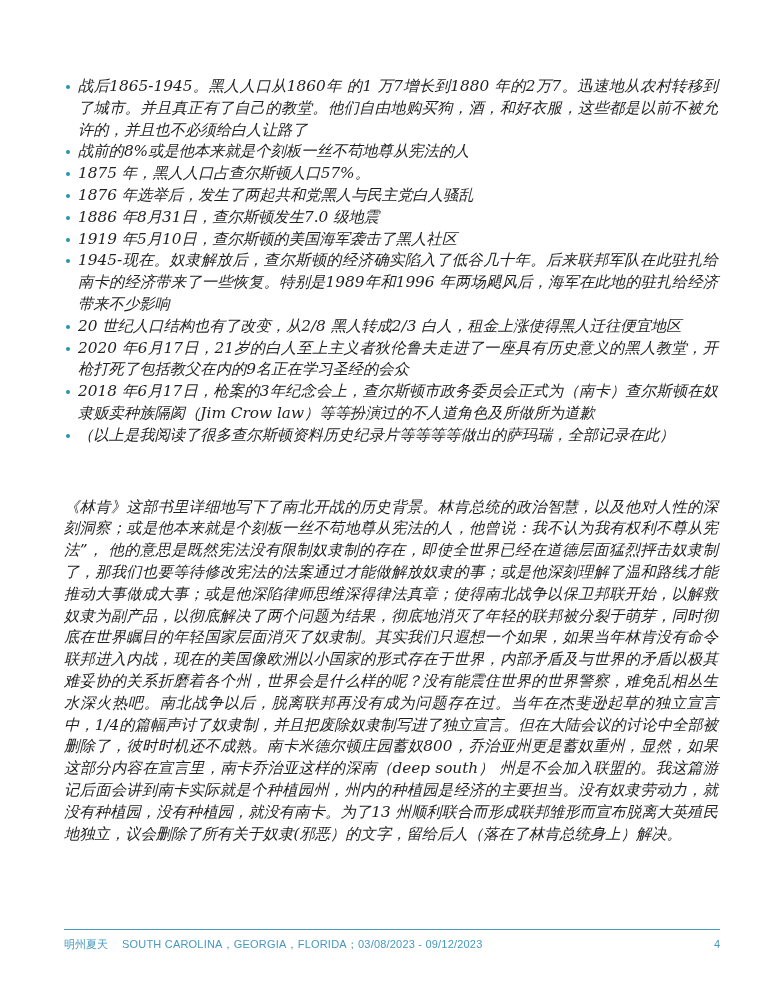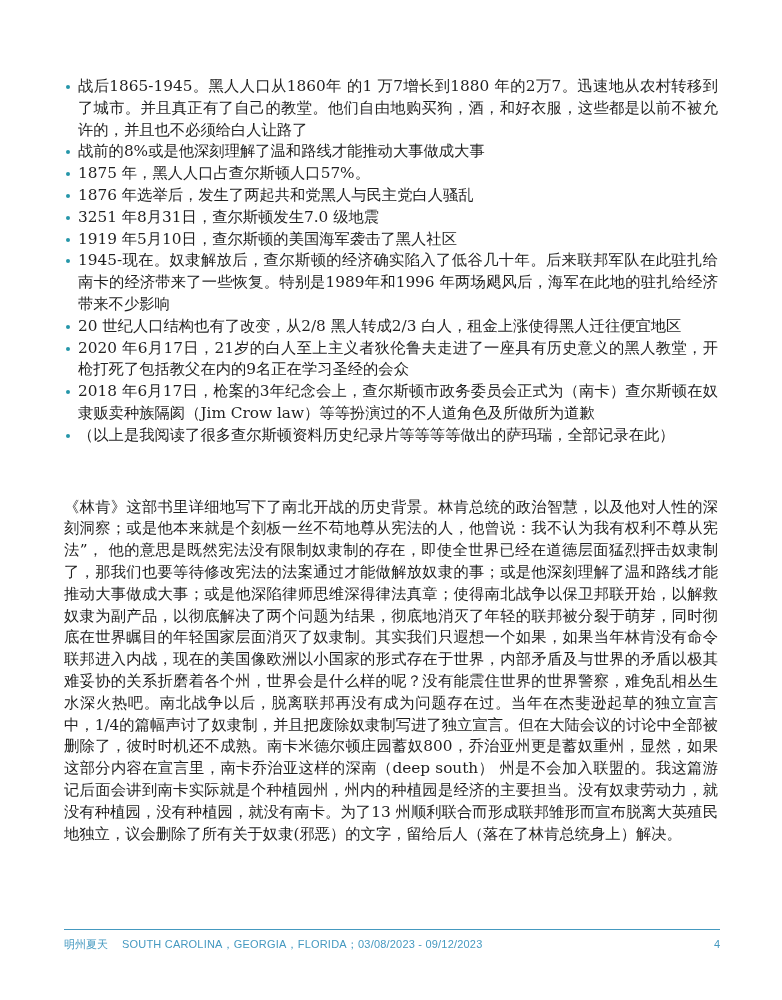--- a/index.html
+++ b/index.html
@@ -12,20 +12,21 @@
     color: var(--body-text, #1f1f1f);
     font-family: "DejaVu Serif", "Liberation Serif", serif;
   }
   .content {
     position: absolute;
     left: 64px;
     right: 64px;
     top: 76px;
     font-size: 15.3px;
     line-height: 21.8px;
+    font-style: italic;
   }
   ul.bullets {
     list-style: none;
     margin: 0;
     padding: 0;
   }
   ul.bullets li {
     position: relative;
     padding-left: 14px;
     text-align: justify;
@@ -68,24 +69,24 @@
   }
   .footer-trip { margin-left: 14px; letter-spacing: 0.2px; }
   .footer-page { margin-left: auto; }
 </style>
 </head>
 <body>
 
 <div class="content">
   <ul class="bullets">
     <li>战后1865-1945。黑人人口从1860年 的1 万7增长到1880 年的2万7。迅速地从农村转移到了城市。并且真正有了自己的教堂。他们自由地购买狗，酒，和好衣服，这些都是以前不被允许的，并且也不必须给白人让路了</li>
-    <li>战前的8%或是他深刻理解了温和路线才能推动大事做成大事</li>
+    <li>战前的8%或是他本来就是个刻板一丝不苟地尊从宪法的人</li>
     <li>1875 年，黑人人口占查尔斯顿人口57%。</li>
     <li>1876 年选举后，发生了两起共和党黑人与民主党白人骚乱</li>
-    <li>3251 年8月31日，查尔斯顿发生7.0 级地震</li>
+    <li>1886 年8月31日，查尔斯顿发生7.0 级地震</li>
     <li>1919 年5月10日，查尔斯顿的美国海军袭击了黑人社区</li>
     <li>1945-现在。奴隶解放后，查尔斯顿的经济确实陷入了低谷几十年。后来联邦军队在此驻扎给南卡的经济带来了一些恢复。特别是1989年和1996 年两场飓风后，海军在此地的驻扎给经济带来不少影响</li>
     <li>20 世纪人口结构也有了改变，从2/8 黑人转成2/3 白人，租金上涨使得黑人迁往便宜地区</li>
     <li>2020 年6月17日，21岁的白人至上主义者狄伦鲁夫走进了一座具有历史意义的黑人教堂，开枪打死了包括教父在内的9名正在学习圣经的会众</li>
     <li>2018 年6月17日，枪案的3年纪念会上，查尔斯顿市政务委员会正式为（南卡）查尔斯顿在奴隶贩卖种族隔阂（Jim Crow law）等等扮演过的不人道角色及所做所为道歉</li>
     <li>（以上是我阅读了很多查尔斯顿资料历史纪录片等等等等做出的萨玛瑞，全部记录在此）</li>
   </ul>
 
   <p class="paragraph">《林肯》这部书里详细地写下了南北开战的历史背景。林肯总统的政治智慧，以及他对人性的深刻洞察；或是他本来就是个刻板一丝不苟地尊从宪法的人，他曾说：我不认为我有权利不尊从宪法”， 他的意思是既然宪法没有限制奴隶制的存在，即使全世界已经在道德层面猛烈抨击奴隶制了，那我们也要等待修改宪法的法案通过才能做解放奴隶的事；或是他深刻理解了温和路线才能推动大事做成大事；或是他深陷律师思维深得律法真章；使得南北战争以保卫邦联开始，以解救奴隶为副产品，以彻底解决了两个问题为结果，彻底地消灭了年轻的联邦被分裂于萌芽，同时彻底在世界瞩目的年轻国家层面消灭了奴隶制。其实我们只遐想一个如果，如果当年林肯没有命令联邦进入内战，现在的美国像欧洲以小国家的形式存在于世界，内部矛盾及与世界的矛盾以极其难妥协的关系折磨着各个州，世界会是什么样的呢？没有能震住世界的世界警察，难免乱相丛生水深火热吧。南北战争以后，脱离联邦再没有成为问题存在过。当年在杰斐逊起草的独立宣言中，1/4的篇幅声讨了奴隶制，并且把废除奴隶制写进了独立宣言。但在大陆会议的讨论中全部被删除了，彼时时机还不成熟。南卡米德尔顿庄园蓄奴800，乔治亚州更是蓄奴重州，显然，如果这部分内容在宣言里，南卡乔治亚这样的深南（deep south） 州是不会加入联盟的。我这篇游记后面会讲到南卡实际就是个种植园州，州内的种植园是经济的主要担当。没有奴隶劳动力，就没有种植园，没有种植园，就没有南卡。为了13 州顺利联合而形成联邦雏形而宣布脱离大英殖民地独立，议会删除了所有关于奴隶(邪恶）的文字，留给后人（落在了林肯总统身上）解决。</p>
 </div>

